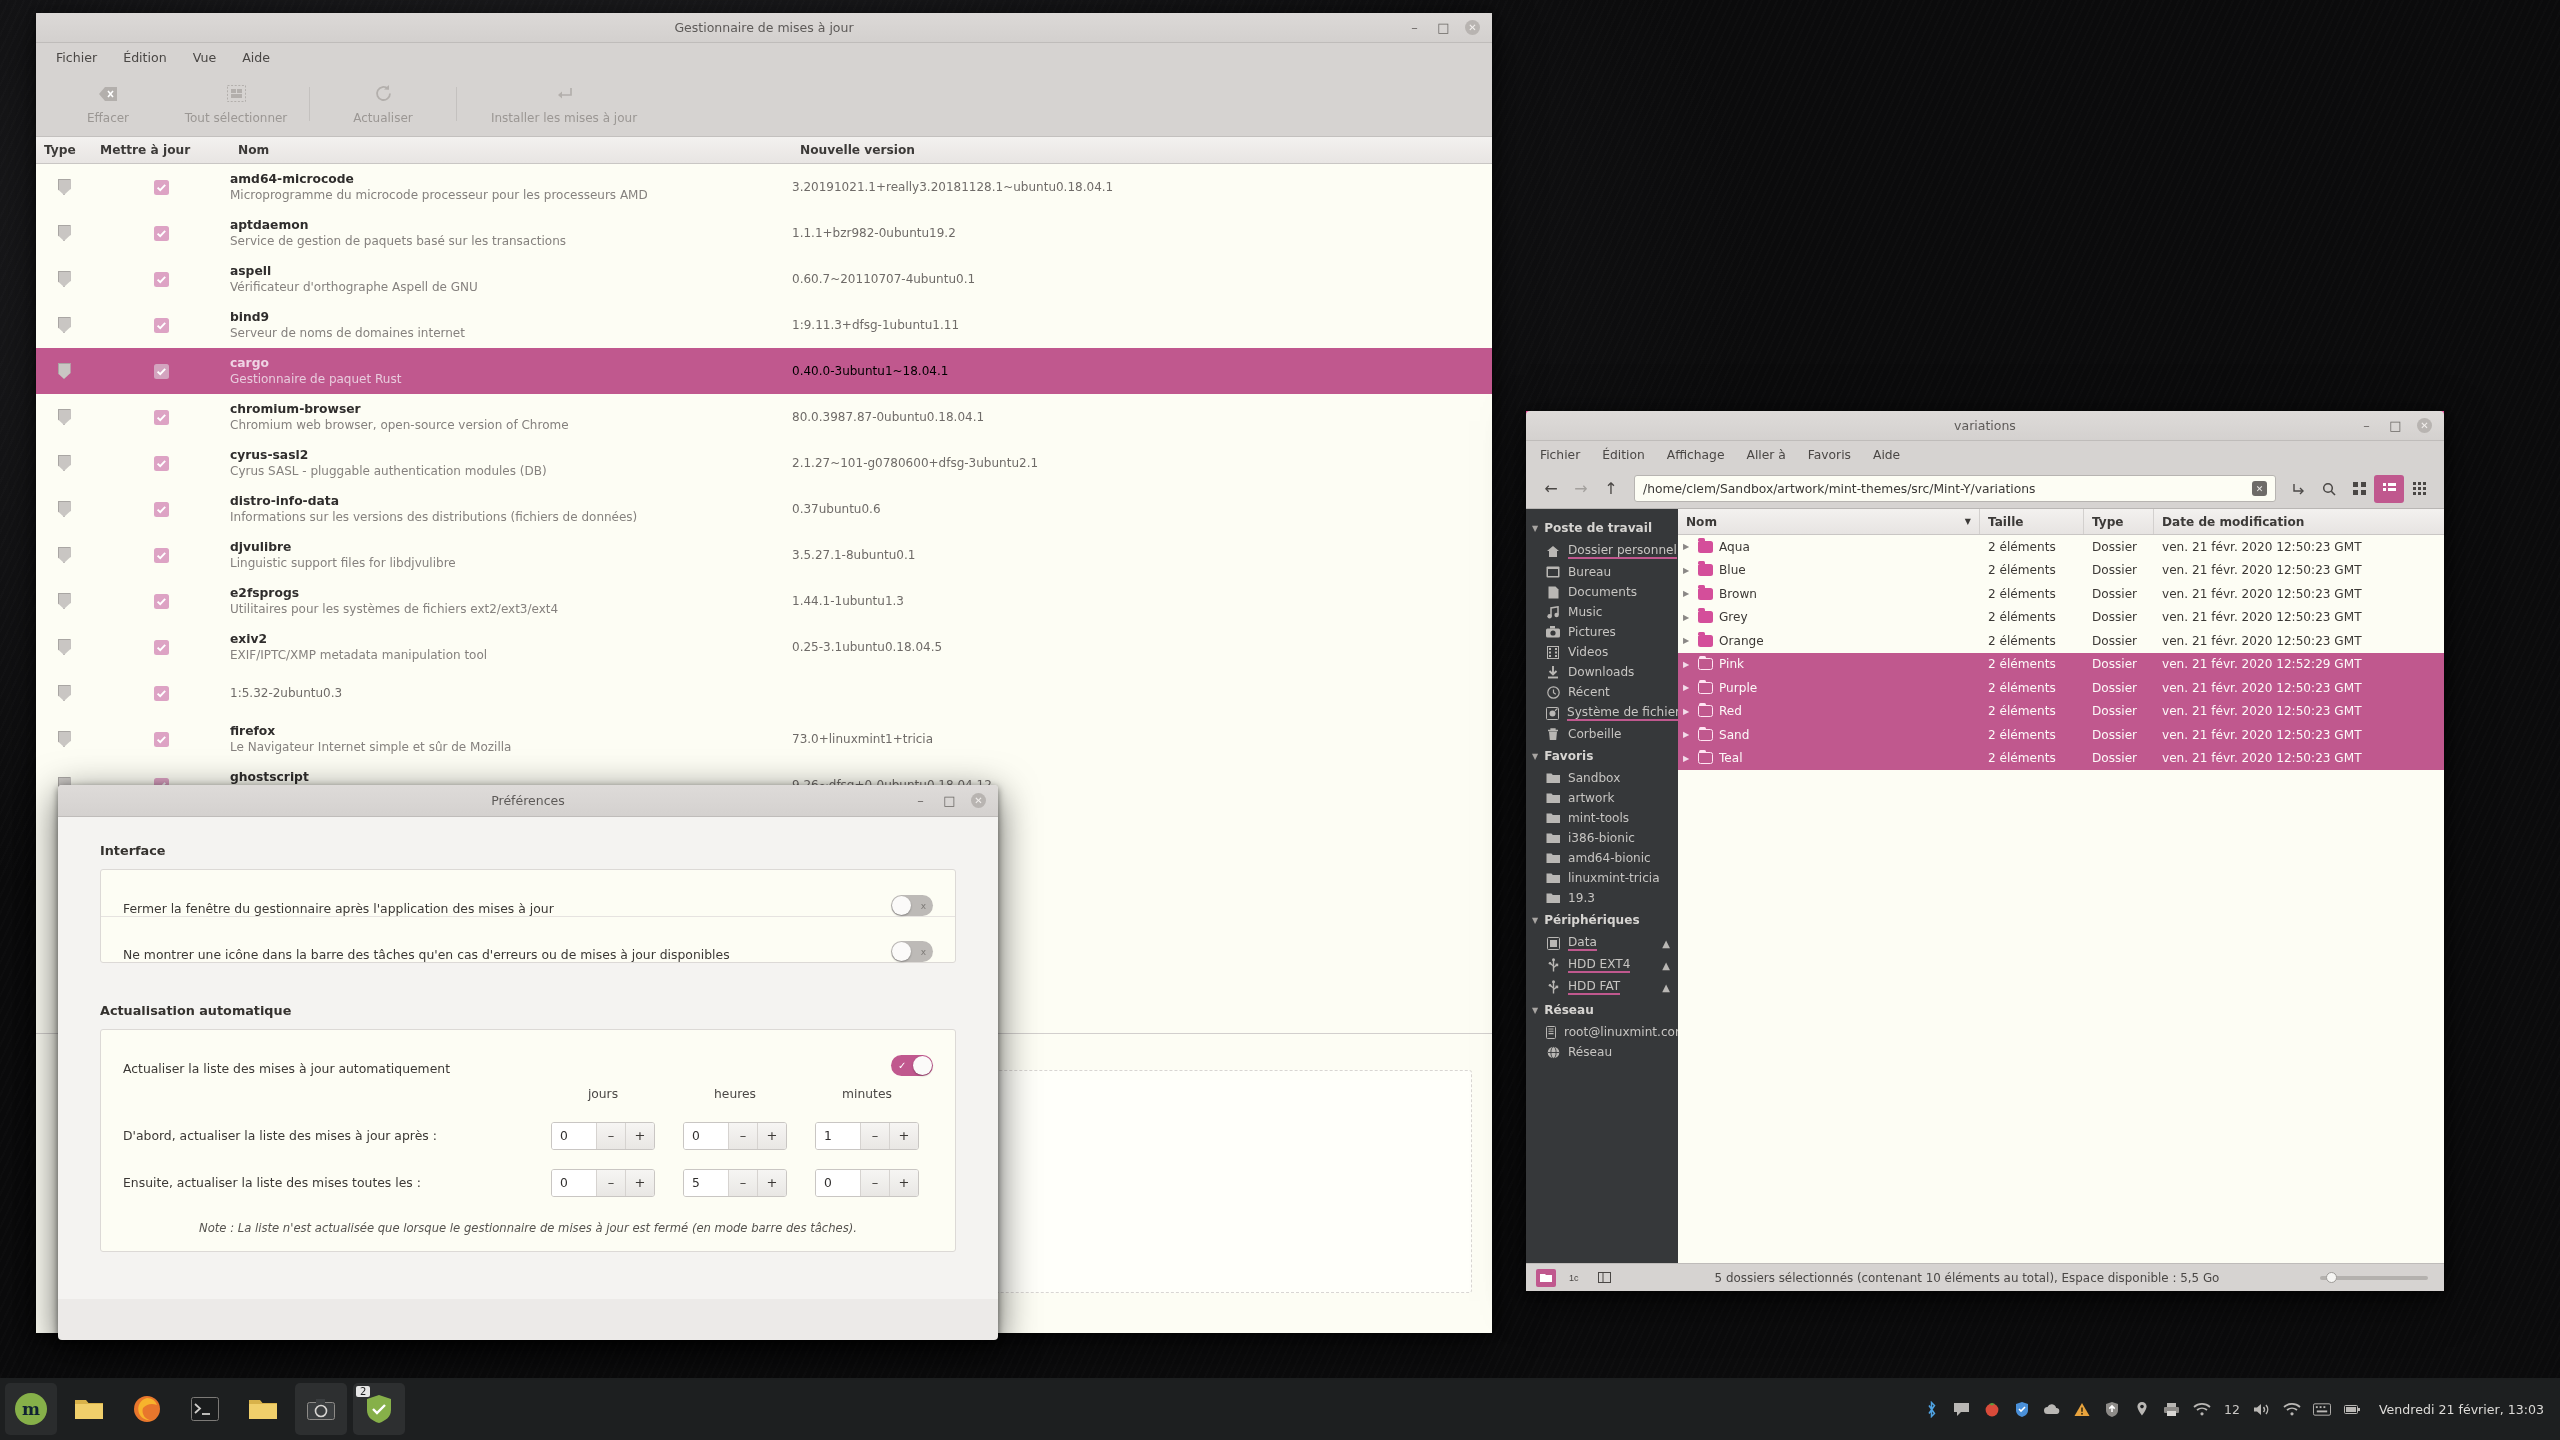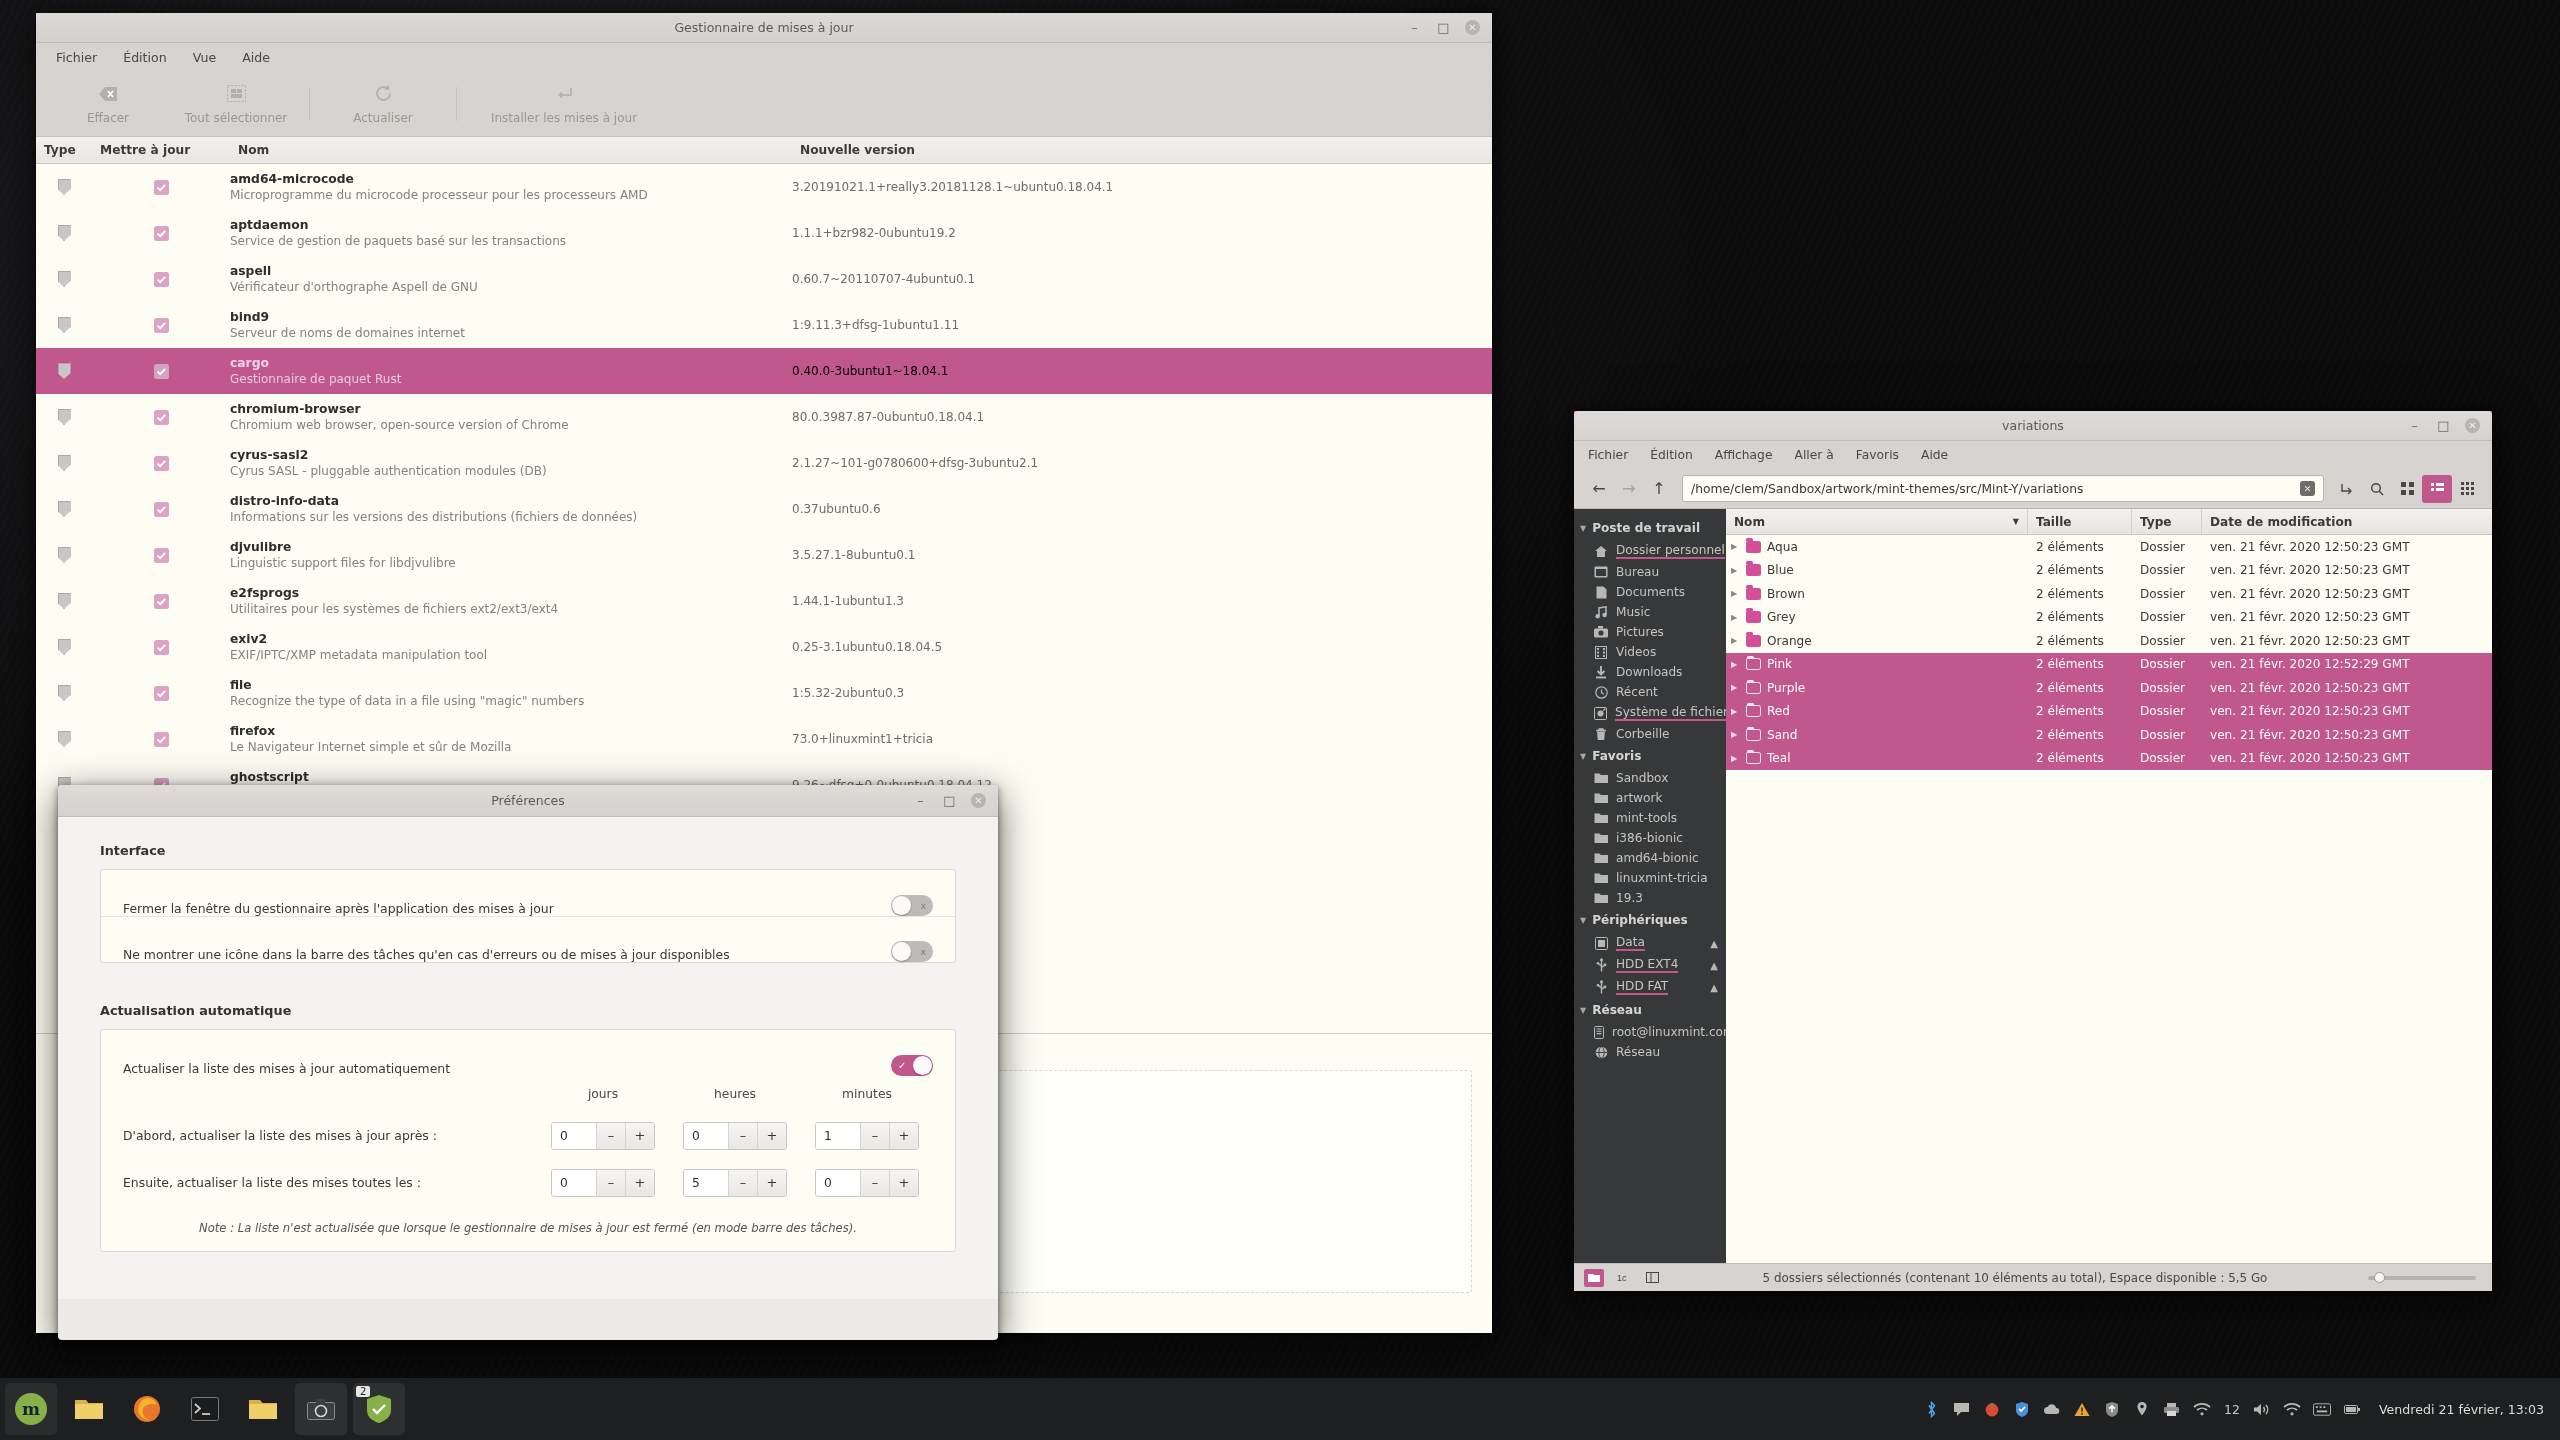--- a/index.html
+++ b/index.html
@@ -91,21 +91,21 @@
   .spinrow{ display:flex; align-items:center; padding:0 22px; height:47px; font-size:12.4px; color:#3b3835; }
   .spinrow .lbl{ flex:1; }
   .spinner{ width:132px; display:flex; align-items:center; justify-content:center;}
   .spinner .box{ display:flex; border:1px solid #c9c6c3; border-radius:3px; overflow:hidden; height:28px; background:#fff; }
   .spinner .val{ width:44px; display:flex; align-items:center; padding-left:8px; font-size:12.3px; color:#2f2d2c; background:#fff;}
   .spinner .btn{ width:29px; display:flex; align-items:center; justify-content:center; font-size:13px; color:#3b3835;
      background:linear-gradient(180deg,#f6f5f3,#e9e7e4); border-left:1px solid #d6d3d0; }
   .note{ text-align:center; font-size:11.6px; font-style:italic; color:#56534f; padding:15px 0 16px; }
 
   
-  #nemo{ left:1574px; top:411px; width:918px; height:880px; background:#ec4899; }
+  #nemo{ left:1526px; top:411px; width:918px; height:880px; background:#ec4899; }
   #nemo .titlebar{ background:linear-gradient(180deg,#dedbd9,#d4d1cf); }
   .nm-menubar{ height:28px; display:flex; align-items:center; gap:22px; padding:0 14px; background:#d6d3d1; font-size:12.3px; color:#4a4745; }
   .nm-pathbar{ height:40px; display:flex; align-items:center; gap:0; padding:0 10px; background:#d6d3d1; border-bottom:1px solid #b9b6b4; }
   .navbtn{ width:30px; height:28px; display:flex; align-items:center; justify-content:center; color:#4a4745; }
   .navbtn.dim{ color:#a3a09d; }
   .pathinput{ flex:1; height:27px; margin:0 8px; background:#fdfdf4; border:1px solid #b7b4b1; border-radius:3px;
      display:flex; align-items:center; padding:0 8px; font-size:12.3px; color:#3a3836; }
   .pathinput .clr{ margin-left:auto; width:15px; height:15px; border-radius:3px; background:#6e6b68; color:#eceae8;
      display:flex; align-items:center; justify-content:center; font-size:9px; }
   .tbtn{ width:30px; height:28px; display:flex; align-items:center; justify-content:center; color:#4a4745; }
@@ -421,24 +421,20 @@
           <div class="c-type">
             <span class="shield"></span>
           </div>
           <div class="c-upd">
             <span class="cbx">
               <svg viewBox="0 0 11 11">
                 <path d="M1.6 5.6 L4.2 8.2 L9.2 2.8" fill="none" stroke="#fff" stroke-width="1.9"></path>
               </svg>
             </span>
           </div>
-          <div class="c-name">
-            <div class="pname">file</div>
-            <div class="pdesc">Recognize the type of data in a file using "magic" numbers</div>
-          </div>
           <div class="c-ver"><span class="pver">1:5.32-2ubuntu0.3</span></div>
         </div>
         <div class="prow">
           <div class="c-type">
             <span class="shield"></span>
           </div>
           <div class="c-upd">
             <span class="cbx">
               <svg viewBox="0 0 11 11">
                 <path d="M1.6 5.6 L4.2 8.2 L9.2 2.8" fill="none" stroke="#fff" stroke-width="1.9"></path>

